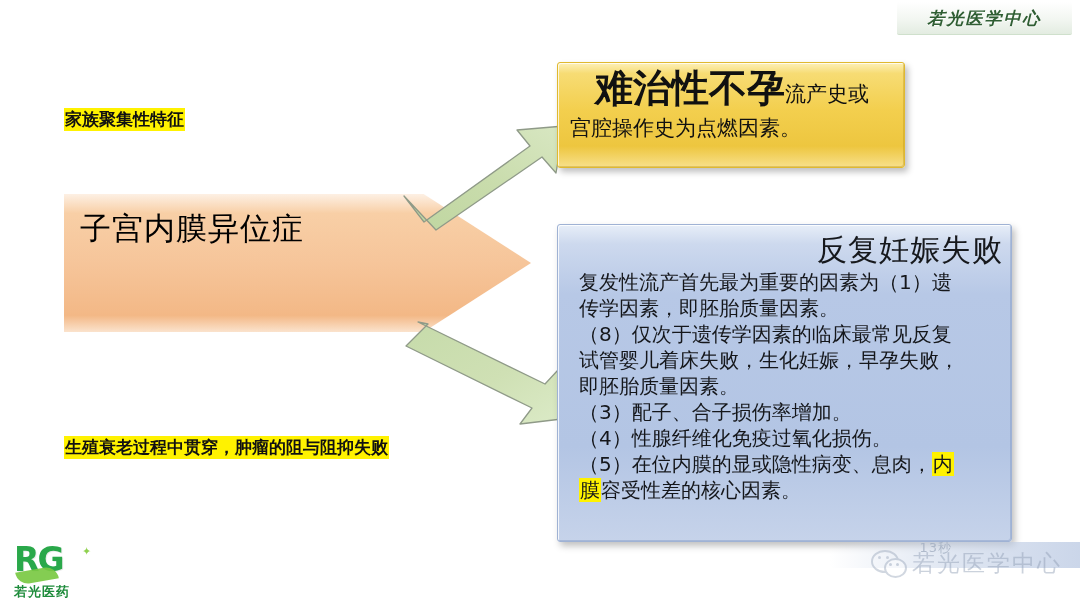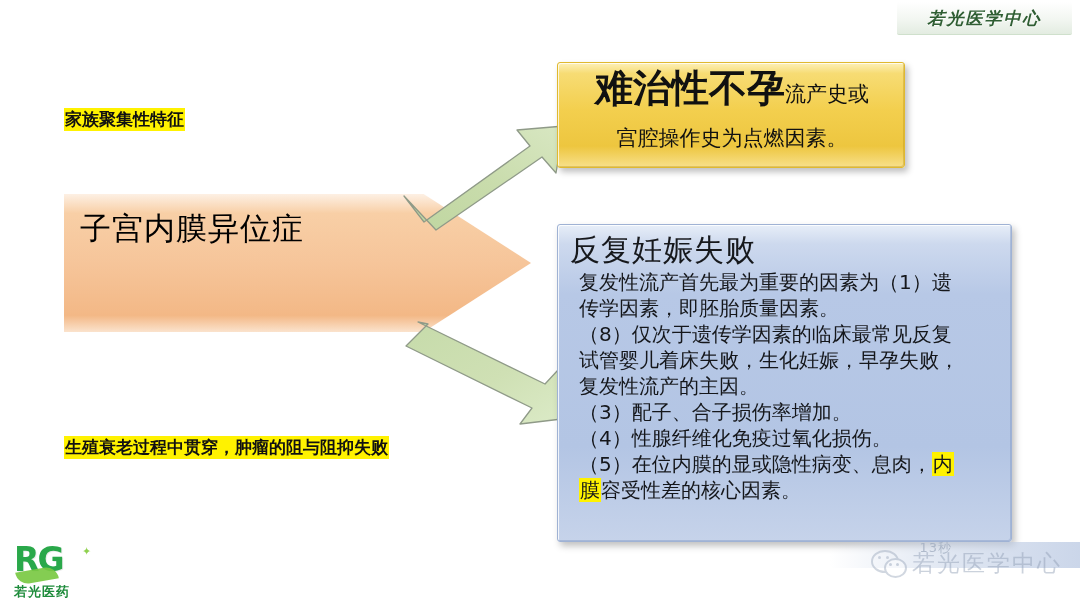--- a/index.html
+++ b/index.html
@@ -83,21 +83,21 @@
     box-sizing:border-box;
     padding:6px 10px 0 12px;
   }
   .box-yellow .y-line1{
     color:#111; line-height:1.05; white-space:nowrap;text-align:center;
   }
   .y-big{ font-size:38px; font-weight:600; letter-spacing:0px; }
   .y-small{ font-size:21px; font-weight:500; letter-spacing:0px; }
   .box-yellow .y-line2{
     color:#111;font-size:21px;font-weight:500;line-height:1.25;
-    margin-top:16px;white-space:nowrap;text-align:center;
+    margin-top:6px;white-space:nowrap;
   }
 
   
   .box-blue{
     position:absolute;
     left:557px; top:224px;
     width:455px; height:318px;
     background:linear-gradient(180deg,#e7eef8 0%,#cdd9ee 6%,#b7c8e6 22%,#b3c5e4 70%,#c6d3ea 100%);
     border:1px solid #9fb2d4;
     border-radius:3px;
@@ -105,20 +105,21 @@
                inset 1px 1px 0 rgba(255,255,255,.8),
                inset -1px -1px 0 rgba(120,145,190,.4);
     box-sizing:border-box;
     padding:6px 8px 0 10px;
     overflow:hidden;
   }
   .b-title{
     color:#16181c;font-size:30px;font-weight:500;
     line-height:1.12;letter-spacing:1px;
     margin:2px 0 2px 2px;
+    text-align:right;
   }
   .b-body{
     color:#15171b;font-size:20px;line-height:1.30;
     letter-spacing:0px;
     margin-left:11px;
   }
   .b-body p{ margin:0; white-space:nowrap; }
   .mark{ background:#fff200; padding:0 1px; }
 
   
@@ -228,21 +229,21 @@
     <div class="y-line2">宫腔操作史为点燃因素。</div>
   </div>
 
   <div class="box-blue">
     <div class="b-title">反复妊娠失败</div>
     <div class="b-body">
       <p>复发性流产首先最为重要的因素为（1）遗</p>
       <p>传学因素，即胚胎质量因素。</p>
       <p>（8）仅次于遗传学因素的临床最常见反复</p>
       <p>试管婴儿着床失败，生化妊娠，早孕失败，</p>
-      <p>复发性流产的主因。</p>
+      <p>即胚胎质量因素。</p>
       <p>（3）配子、合子损伤率增加。</p>
       <p>（4）性腺纤维化免疫过氧化损伤。</p>
       <p><span>（5）在位内膜的显或隐性病变、息肉，</span><span class="mark">内</span></p>
       <p><span class="mark">膜</span><span>容受性差的核心因素。</span></p>
     </div>
   </div>
 
   <div class="logo-bl">
     <div class="leaf"></div>
     <div class="rg">RG</div>

